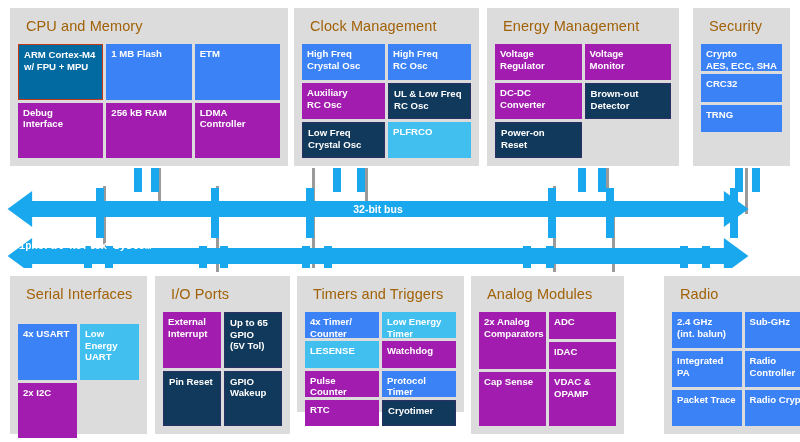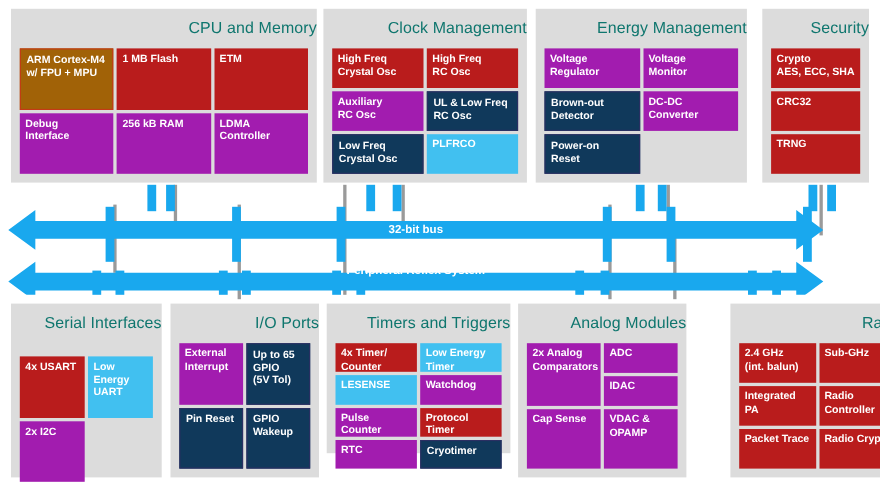--- a/index.html
+++ b/index.html
@@ -13,44 +13,44 @@
   
   .panel{
     position:absolute;
     background:#dcdcdc;
     box-sizing:border-box;
     padding:0;
   }
   .panel-title{
     position:absolute;
     left:16px;right:0;
-    text-align:right;
-    color:#0f766e;
+    text-align:left;
+    color:#a16207;
     font-size:14.5px;
     font-weight:400;
     letter-spacing:.1px;
     white-space:nowrap;
   }
   .grid{
     position:absolute;
     display:grid;
     gap:3px;
   }
   .cell{
     box-sizing:border-box;
     color:#ffffff;
     font-size:9.6px;
     font-weight:bold;
     line-height:11.5px;
     padding:4px 4px 0 5px;
     overflow:hidden;
     white-space:pre-line;
   }
-  .c-orange   {background:#b91c1c;}
-  .c-orangered{background:#a16207;border:1px solid #c43a16;}
+  .c-orange   {background:#3b82f6;}
+  .c-orangered{background:#0369a1;border:1px solid #c43a16;}
   .c-blue     {background:#a21caf;}
   .c-ltblue   {background:#41c0f0;}
   .c-navy     {background:#10395b;border:1px solid #2b2f63;}
   .c-empty    {background:transparent;}
 
   
   #bus{position:absolute;left:0;top:168px;width:756px;height:100px;}
   .stub{position:absolute;background:#19a8ee;}
   .stub-shadow{position:absolute;background:#9a9a9a;}
   .busbar{position:absolute;height:100%;width:100%;}
@@ -102,33 +102,33 @@
   </div>
 
   <div class="panel" style="left:487px;top:8px;width:192px;height:158px;">
     <div class="panel-title" style="top:10px;">Energy Management</div>
     <div class="grid" style="left:8px;top:36px;width:176px;height:114px;
                 grid-template-columns:1fr 1fr;grid-template-rows:1fr 1fr 1fr;">
       <div class="cell c-blue">Voltage
 Regulator</div>
       <div class="cell c-blue">Voltage
 Monitor</div>
+      <div class="cell c-blue">DC-DC
+Converter</div>
       <div class="cell c-navy">Brown-out
 Detector</div>
-      <div class="cell c-blue">DC-DC
-Converter</div>
       <div class="cell c-navy">Power-on
 Reset</div>
       <div class="cell c-empty"></div>
     </div>
   </div>
 
   <div class="panel" style="left:693px;top:8px;width:97px;height:158px;">
     <div class="panel-title" style="top:10px;">Security</div>
-    <div class="grid" style="left:8px;top:36px;width:81px;height:114px;
+    <div class="grid" style="left:8px;top:36px;width:81px;height:88px;
                 grid-template-columns:1fr;grid-template-rows:1fr 1fr 1fr;">
       <div class="cell c-orange">Crypto
 AES, ECC,  SHA</div>
       <div class="cell c-orange">CRC32</div>
       <div class="cell c-orange">TRNG</div>
     </div>
   </div>
 
   <div id="bus">
 
@@ -170,21 +170,21 @@
     <div class="stub" style="left:702px;top:78px;width:8px;height:22px;"></div>
 
     <svg class="busbar" viewBox="0 0 800 100" preserveAspectRatio="none">
       <polygon points="8,41 34,23 34,33 766,33 766,23 792,41 766,59 766,49 34,49 34,59" fill="#19a8ee"></polygon>
     </svg>
     <div class="bus-label" style="left:0;right:0;text-align:center;top:35px;">32-bit bus</div>
 
     <svg class="busbar" viewBox="0 0 800 100" preserveAspectRatio="none" style="top:0;">
       <polygon points="8,88 34,70 34,80 766,80 766,70 792,88 766,106 766,96 34,96 34,106" fill="#19a8ee"></polygon>
     </svg>
-    <div class="bus-label" style="left:0;right:0;text-align:center;top:72px;">Peripheral Reflex System</div>
+    <div class="bus-label" style="left:0;right:0;top:72px;font-family:Liberation Mono, monospace;">Peripheral Reflex System</div>
   </div>
 
   <div class="panel" style="left:10px;top:276px;width:137px;height:158px;">
     <div class="panel-title" style="top:10px;">Serial Interfaces</div>
     <div class="grid" style="left:8px;top:48px;width:121px;height:114px;
                 grid-template-columns:1fr 1fr;grid-template-rows:1fr 1fr;">
       <div class="cell c-orange">4x USART</div>
       <div class="cell c-ltblue">Low
 Energy
 UART</div>

